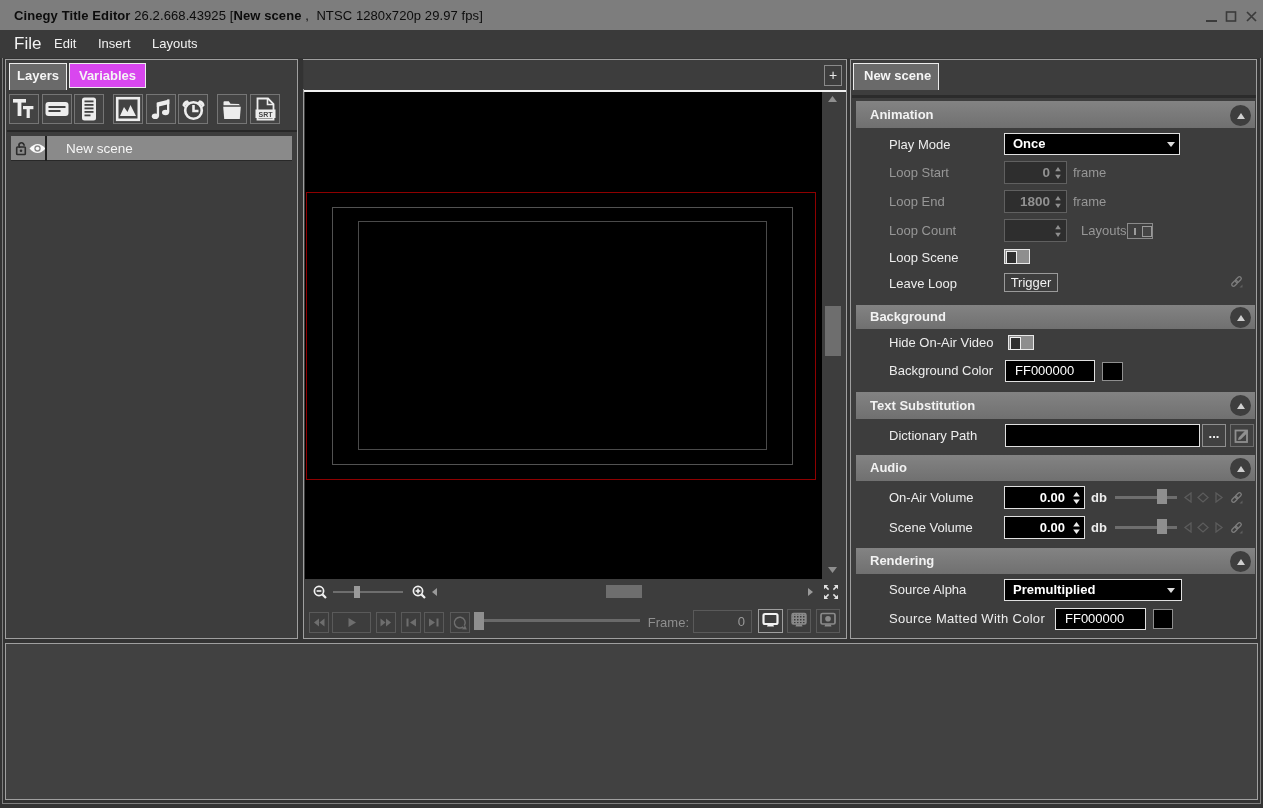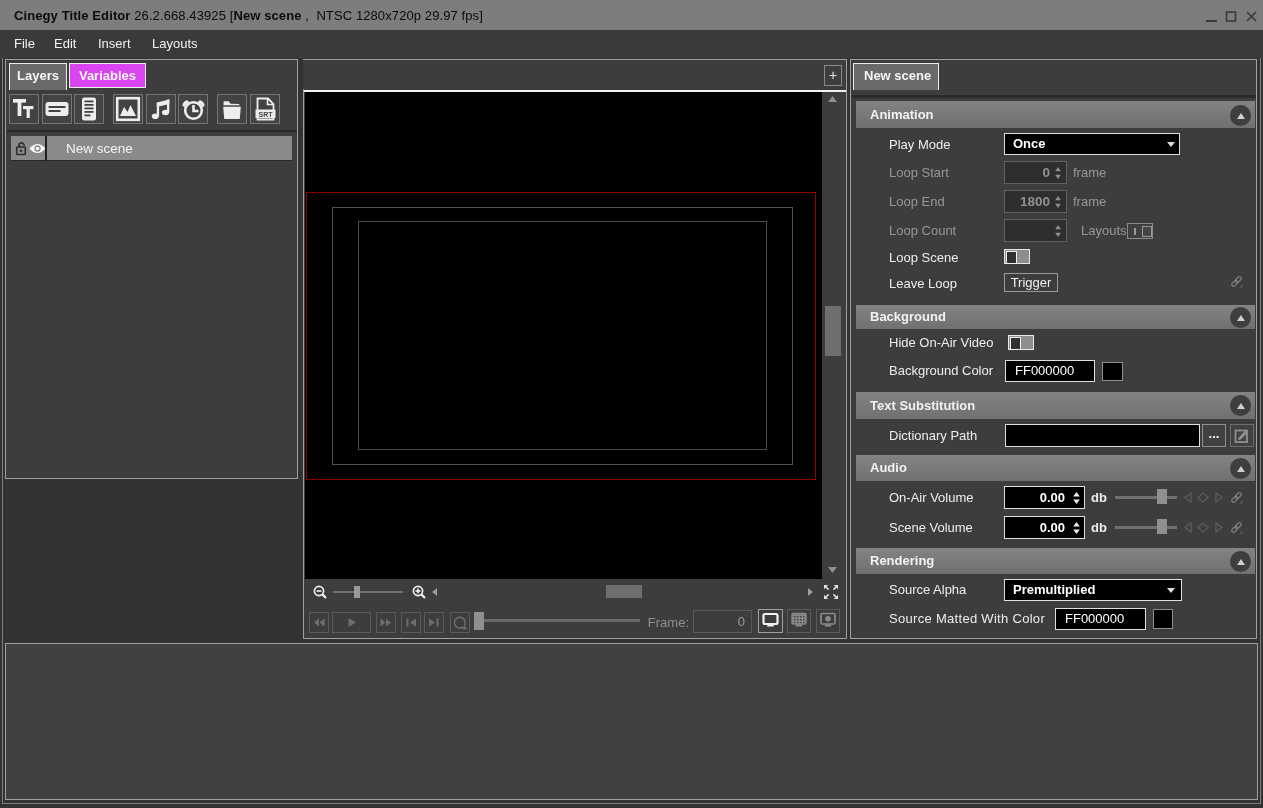--- a/index.html
+++ b/index.html
@@ -25,31 +25,31 @@
 <div class="abs" style="left:0;top:0;width:1263px;height:30px;background:#7d7d7d;">
   <div class="abs" style="left:14px;top:0;height:30px;line-height:31px;font-size:13px;letter-spacing:0.1px;color:#0c0c0c;white-space:nowrap;"><b>Cinegy Title Editor</b>&nbsp;26.2.668.43925 [<b>New scene</b>&nbsp;,&nbsp; NTSC 1280x720p 29.97 fps]</div>
   <svg class="abs" style="left:1206px;top:9px;" width="52" height="14" viewBox="0 0 52 14">
     <rect x="0" y="11" width="11" height="2" fill="#3b3b3b"></rect>
     <rect x="20.5" y="3" width="9" height="9" fill="none" stroke="#3b3b3b" stroke-width="1.6"></rect>
     <path d="M41 3 L50 12 M50 3 L41 12" stroke="#3b3b3b" stroke-width="1.7" fill="none"></path>
   </svg>
 </div>
 
 <div class="abs" style="left:0;top:30px;width:1263px;height:28px;background:#3a3a3a;">
-  <span class="abs" style="left:14px;top:0;line-height:28px;color:#f2f2f2;font-size:13px;">File</span>
+  <span class="abs" style="left:14px;top:0;line-height:28px;color:#f2f2f2;font-size:17px;">File</span>
   <span class="abs" style="left:54px;top:0;line-height:28px;color:#f2f2f2;font-size:13px;">Edit</span>
   <span class="abs" style="left:98px;top:0;line-height:28px;color:#f2f2f2;font-size:13px;">Insert</span>
   <span class="abs" style="left:152px;top:0;line-height:28px;color:#f2f2f2;font-size:13px;">Layouts</span>
 </div>
 
 <div class="abs" style="left:2px;top:58px;width:1259px;height:746px;border:1px solid #7f7f7f;border-top:none;"></div>
 
 <div class="panel" style="left:5px;top:643px;width:1253px;height:157px;background:#414141;"></div>
 
-<div class="panel" style="left:5px;top:59px;width:293px;height:420px;">
+<div class="panel" style="left:5px;top:59px;width:293px;height:580px;">
   <div class="tab" style="left:3px;top:3px;width:58px;height:27px;border-bottom:none;text-align:center;line-height:24px;">Layers</div>
   <div class="tab" style="left:63px;top:3px;width:77px;height:25px;background:#d946ef;text-align:center;line-height:23px;">Variables</div>
 
   <div class="abs" style="left:3px;top:34px;width:30px;height:30px;border:1px solid #757575;background:#434343;">
     <svg width="28" height="28" viewBox="0 0 28 28">
         <g fill="#ededed">
           <rect x="3" y="4" width="13" height="3.6"></rect>
           <rect x="7.6" y="4" width="3.8" height="17"></rect>
           <rect x="13" y="11" width="10.4" height="3.2"></rect>
           <rect x="16.6" y="11" width="3.2" height="12"></rect>

